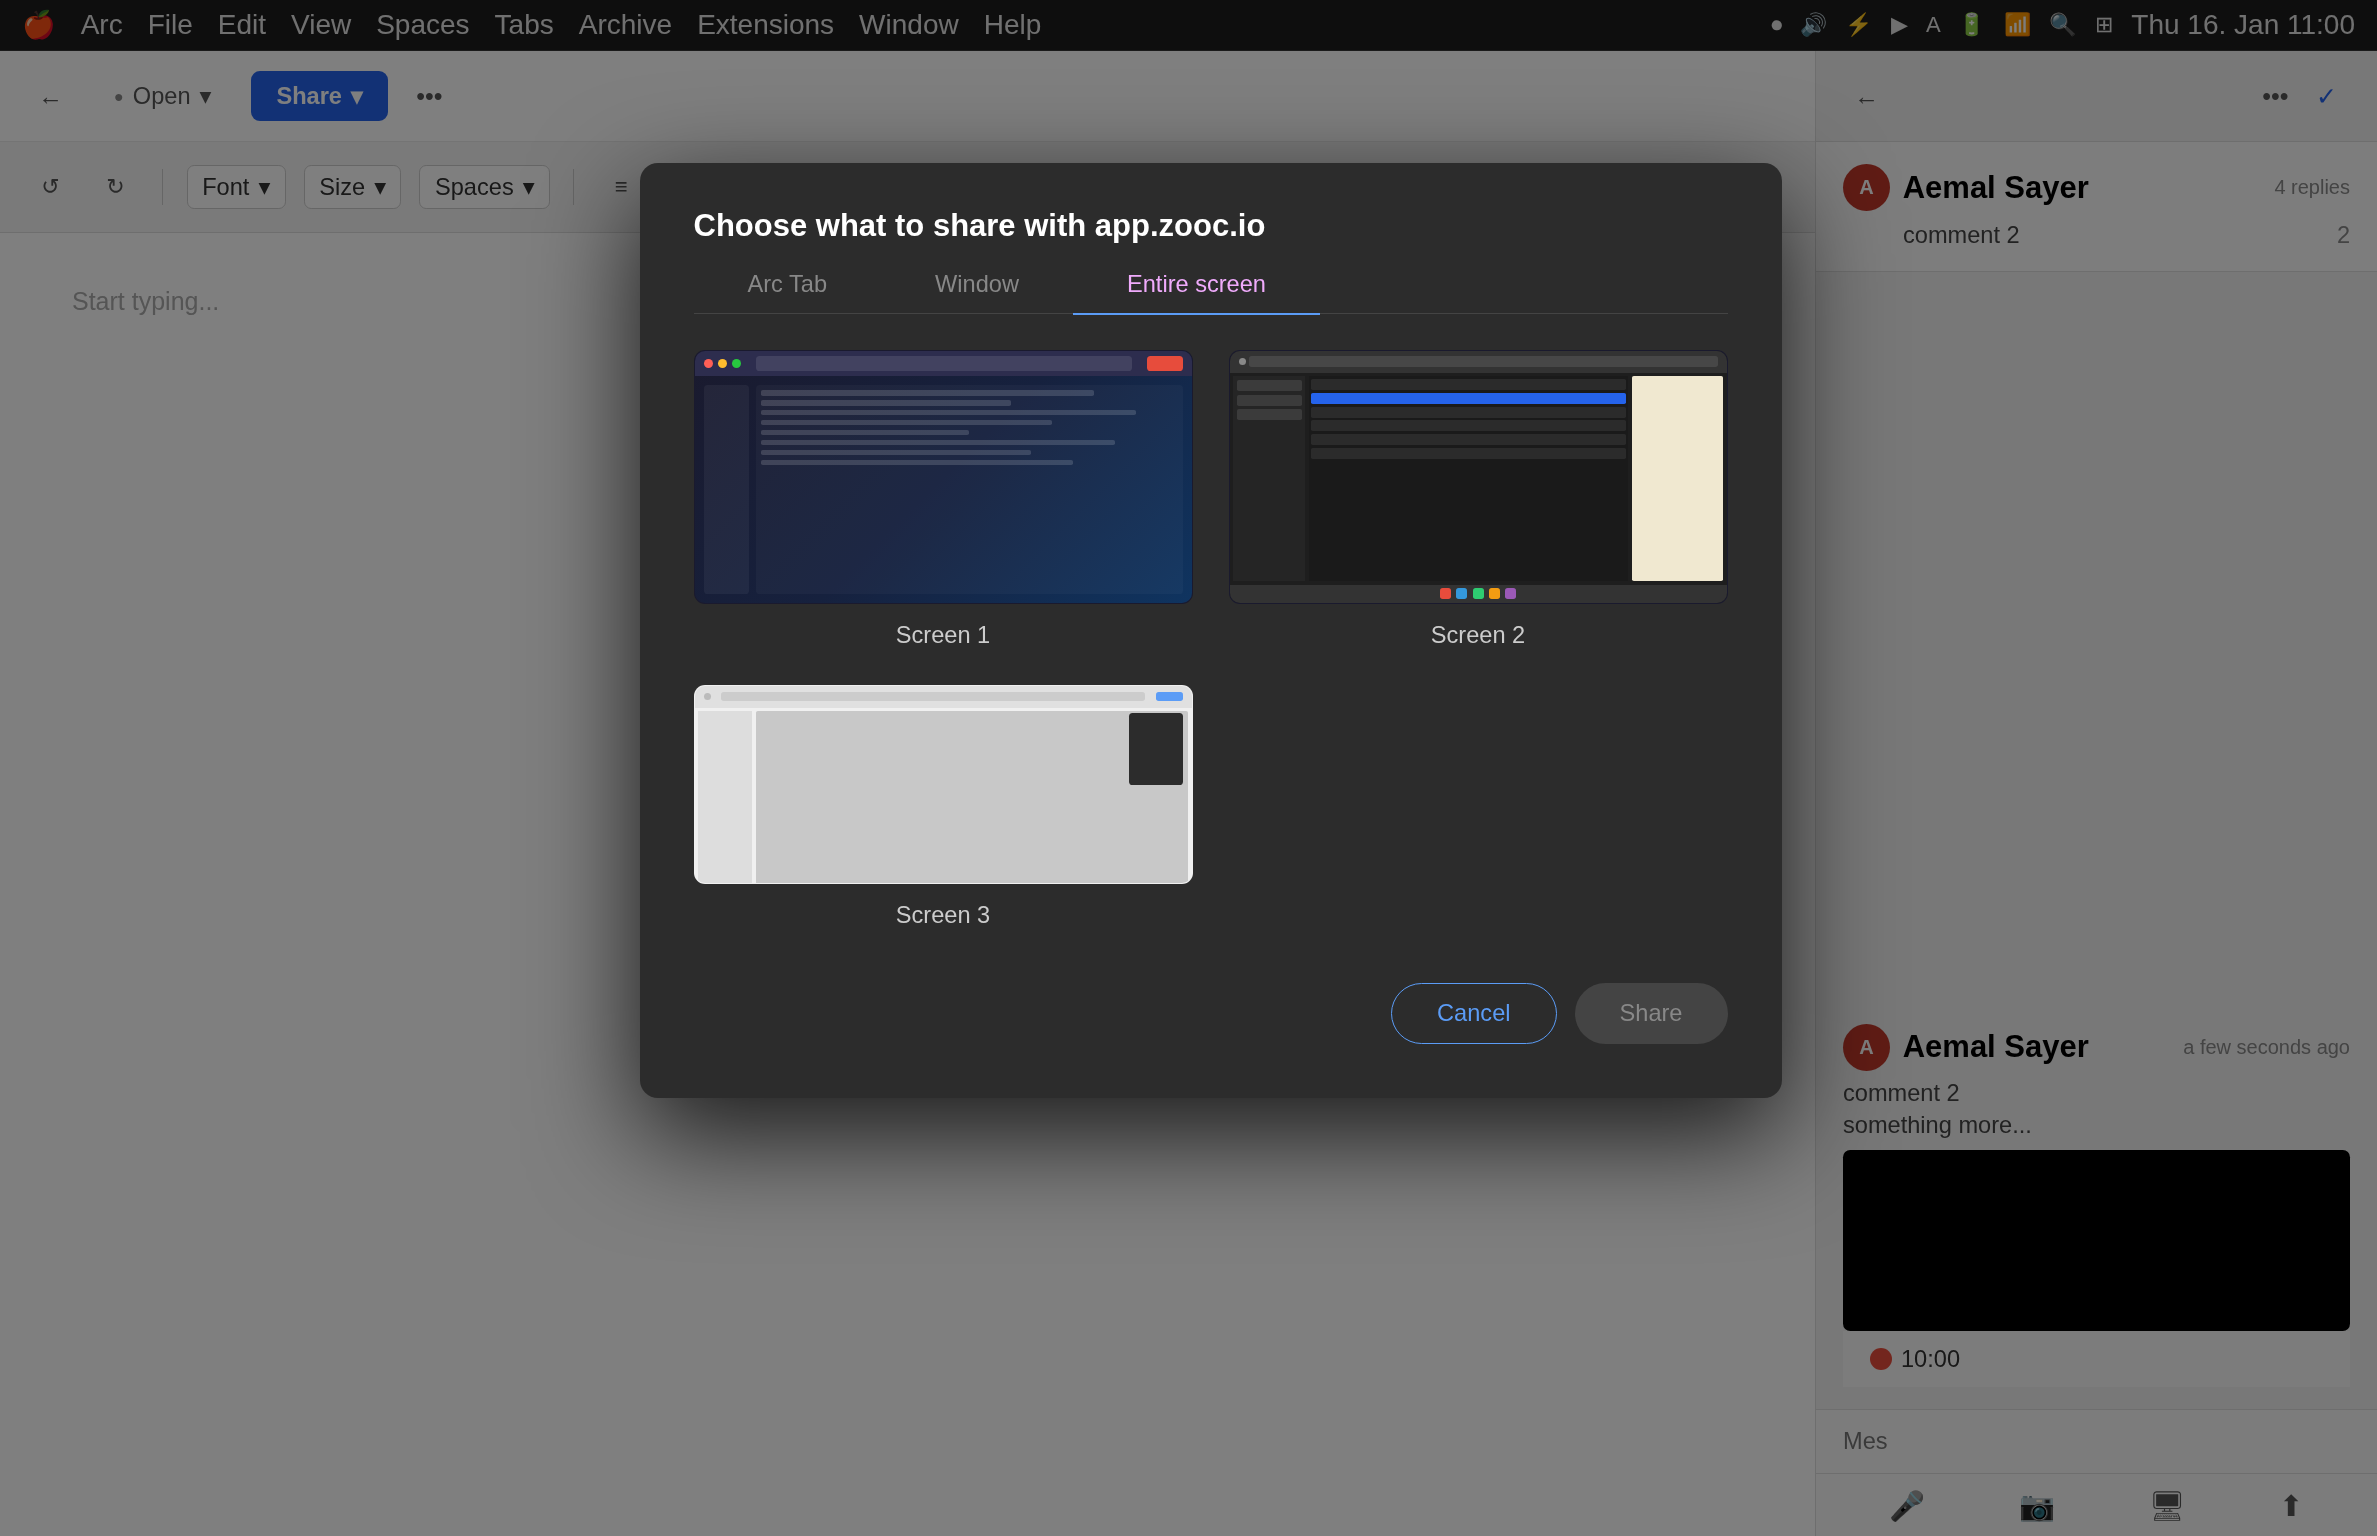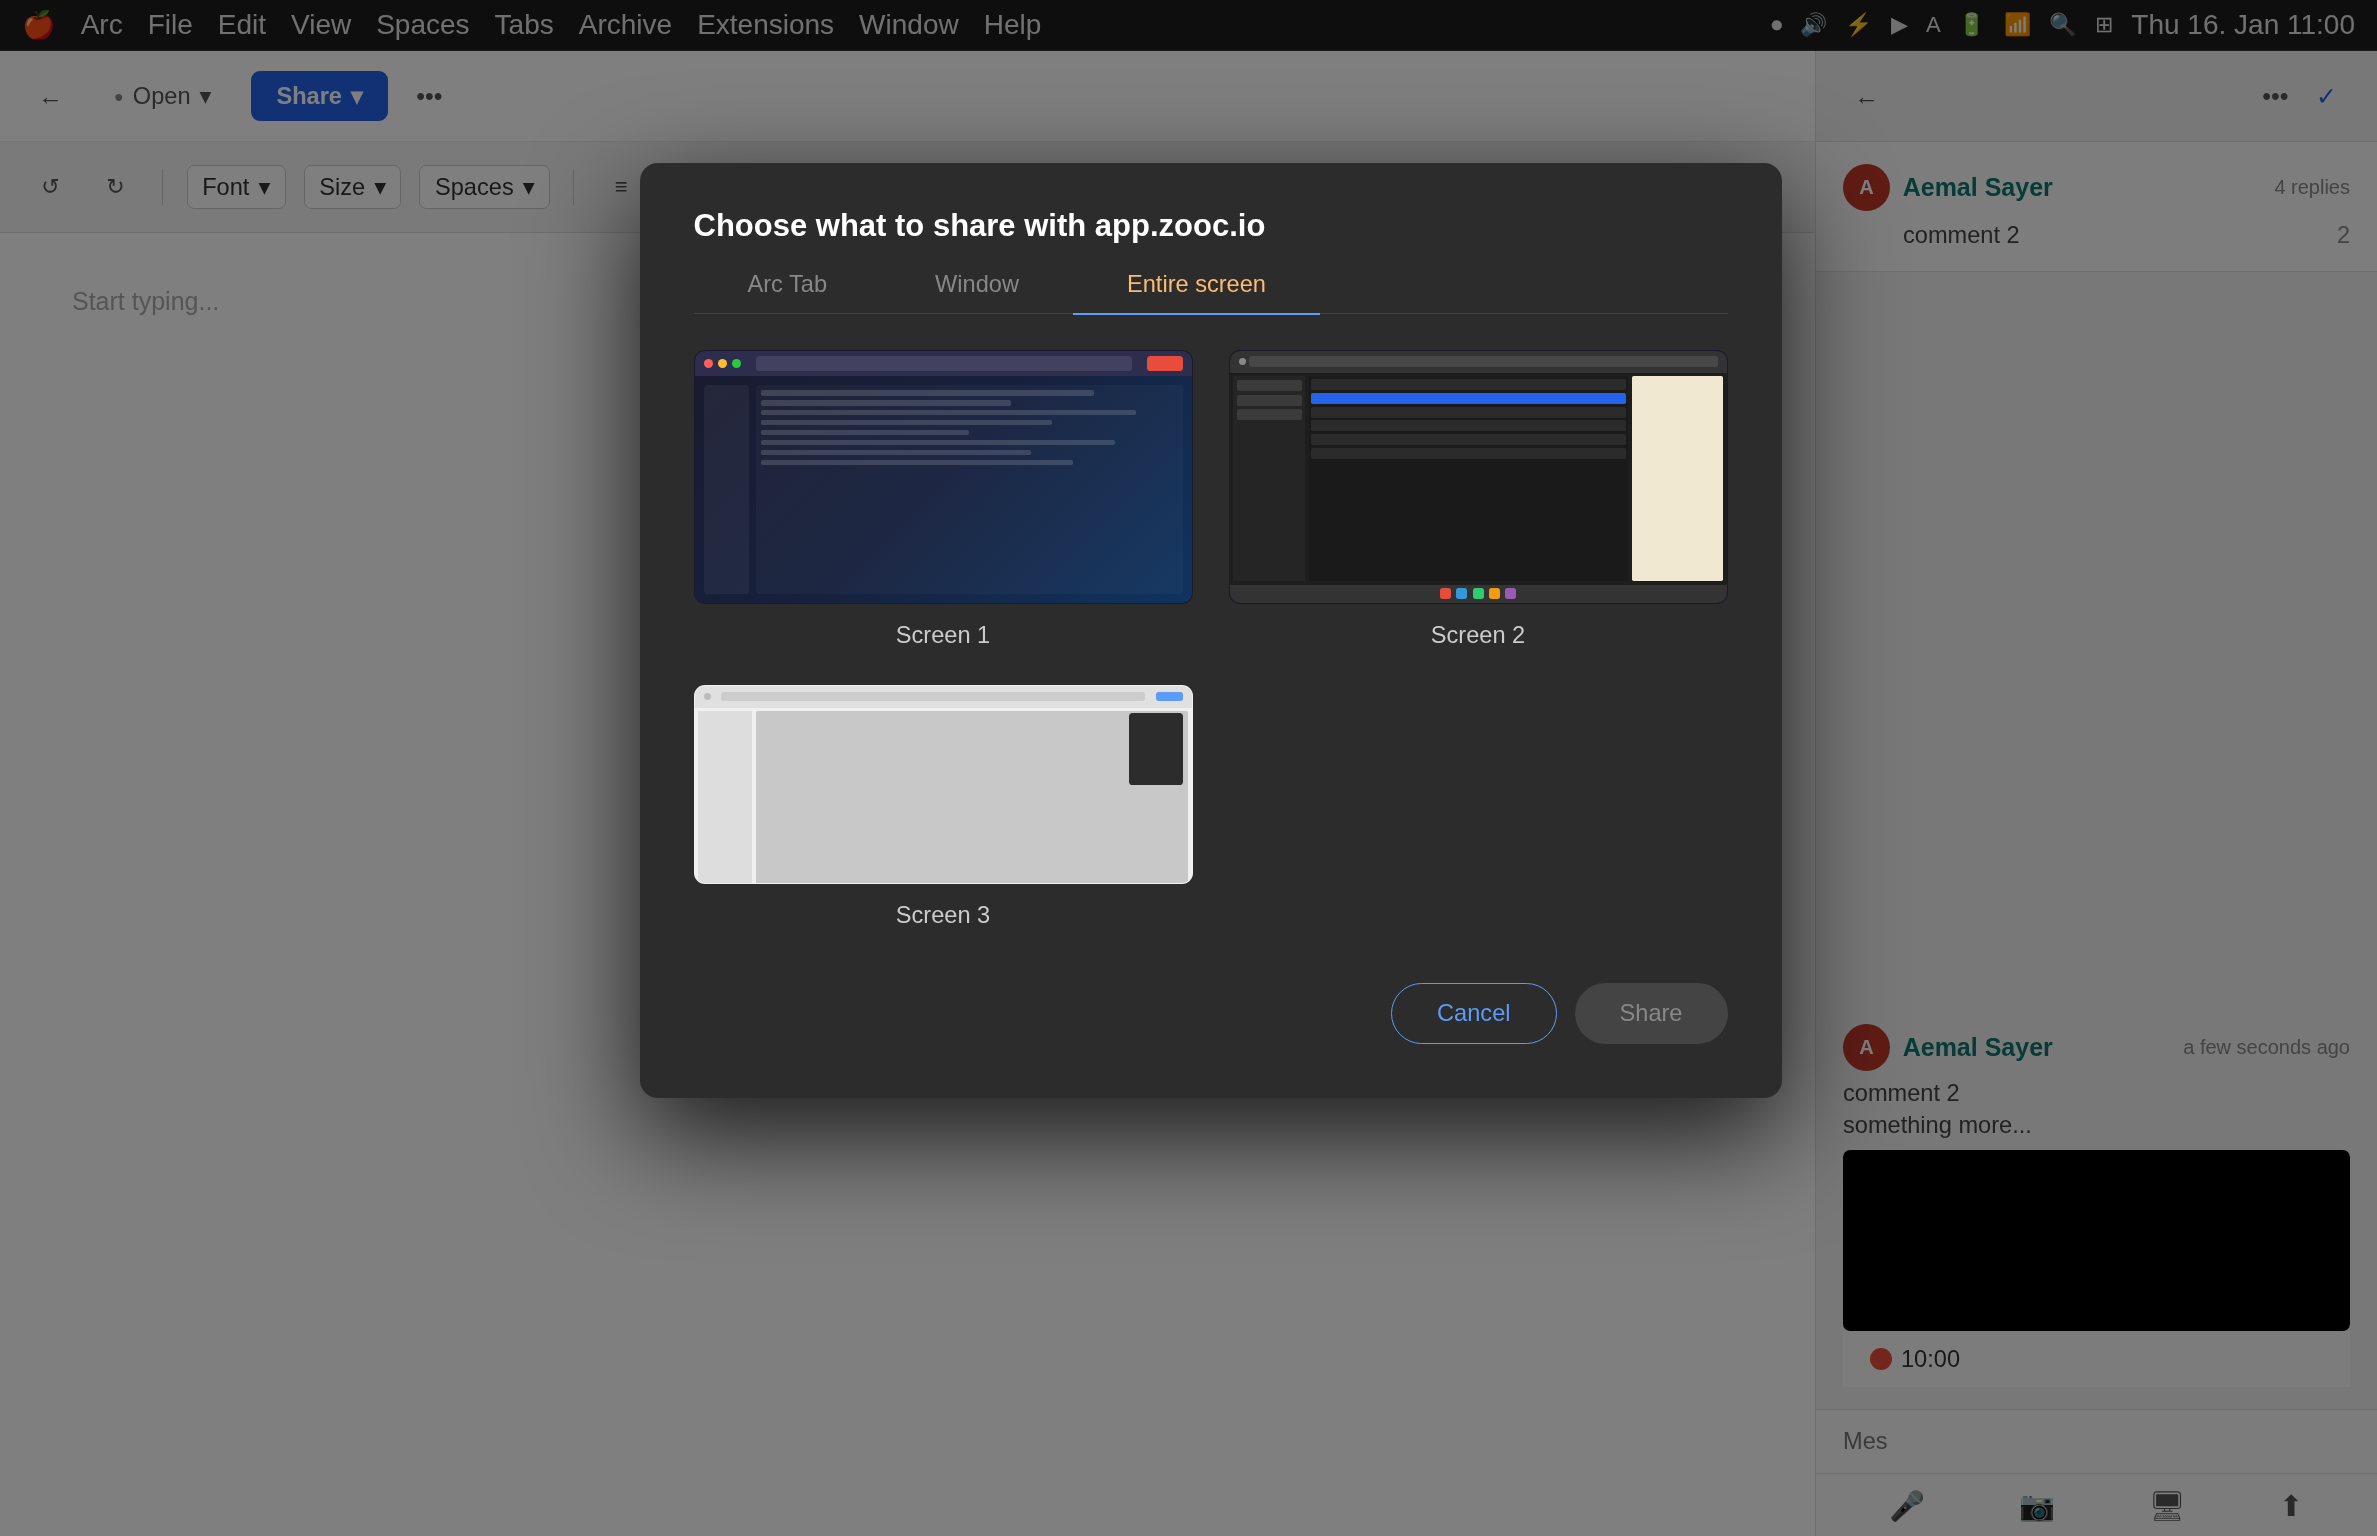--- a/index.html
+++ b/index.html
@@ -233,23 +233,23 @@
       background: #c0392b;
       display: flex;
       align-items: center;
       justify-content: center;
       color: white;
       font-size: 20px;
       font-weight: bold;
       overflow: hidden;
     }
     .comment-author {
-      font-size: 25px;
+      font-size: 31px;
       font-weight: 600;
-      color: #0f766e;
+      color: #000000;
     }
     .comment-replies {
       margin-left: auto;
       font-size: 20px;
       color: #888;
     }
     .comment-text {
       font-size: 23.6px;
       color: #444;
       margin-left: 60px;
@@ -389,21 +389,21 @@
       padding: 14.5px 54px;
       font-size: 23.6px;
       color: #888;
       cursor: pointer;
       border: none;
       background: none;
       border-bottom: 2.7px solid transparent;
       margin-bottom: -1.8px;
     }
     .modal-tab.active {
-      color: #fdba74;
+      color: #f0abfc;
       border-bottom: 2.7px solid #5b9cf6;
     }
 
     
     .screen-grid {
       display: grid;
       grid-template-columns: 1fr 1fr;
       gap: 36px;
       margin-bottom: 45px;
     }

